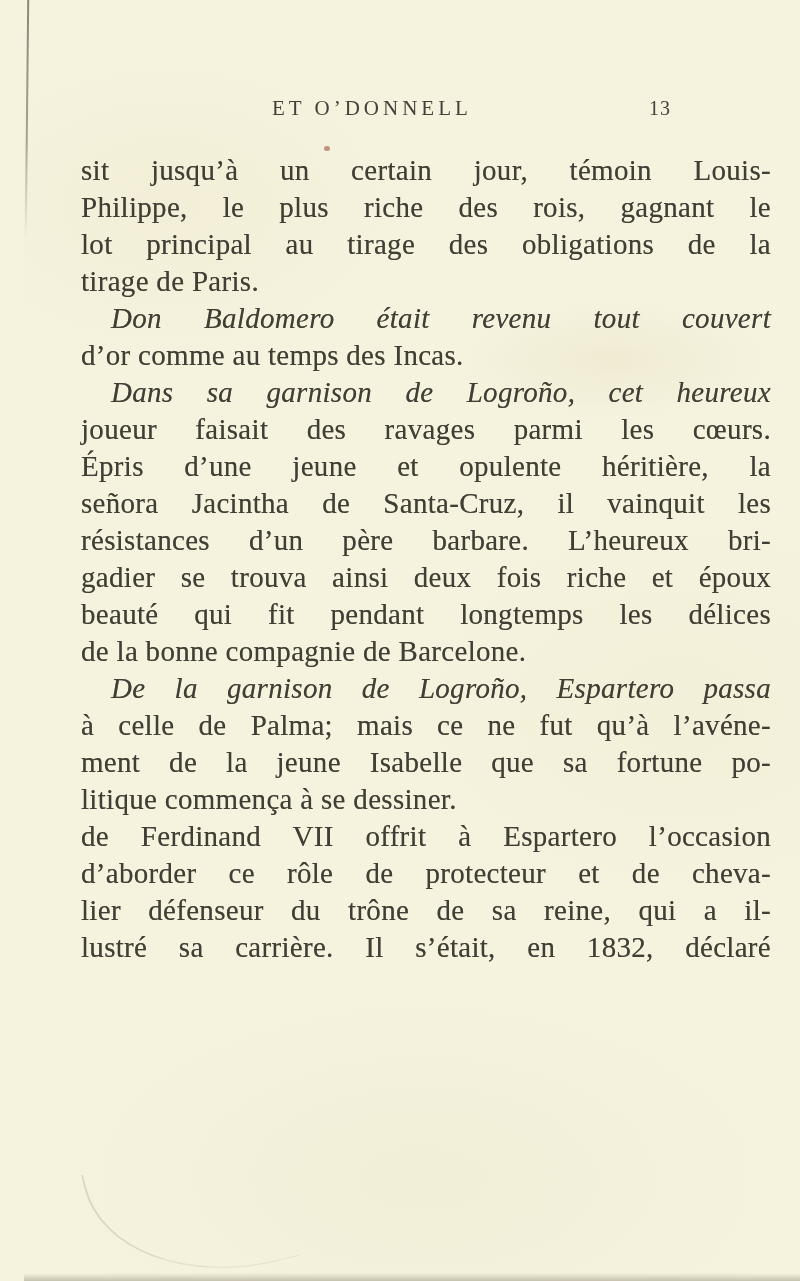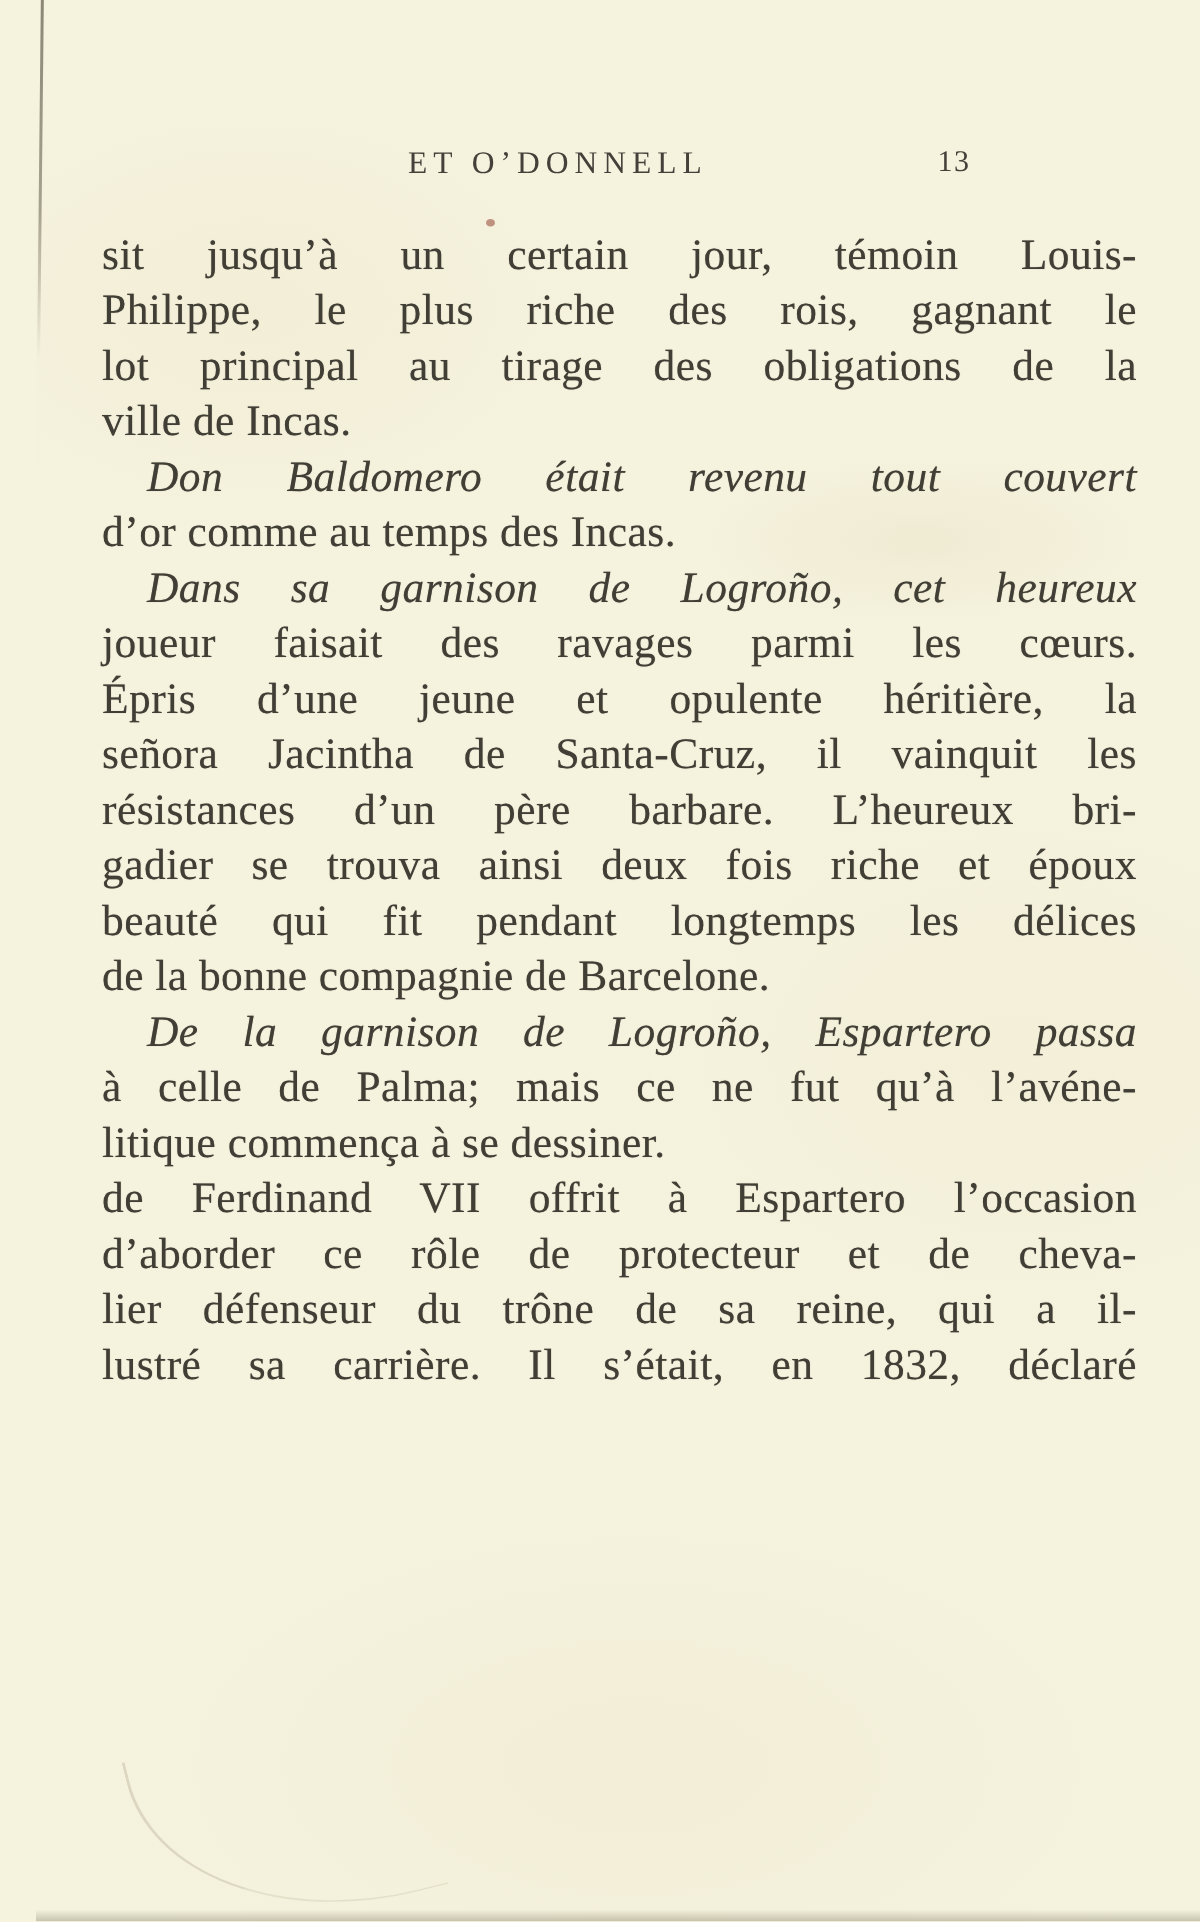--- a/index.html
+++ b/index.html
@@ -34,31 +34,31 @@
     position: absolute;
     left: 191px;
     top: 0;
     font-size: 21px;
     letter-spacing: 4px;
     white-space: nowrap;
     color: #45413a;
   }
   .folio {
     position: absolute;
-    right: 124px;
+    right: 100px;
     top: 1px;
     font-size: 20px;
     letter-spacing: 1px;
     color: #45413a;
   }
 
   
   .text-block {
     position: absolute;
-    left: 44px;
+    left: 57px;
     top: 152px;
     width: 690px;
   }
   .line {
     font-size: 29px;
     line-height: 37px;
     height: 37px;
     letter-spacing: 0.3px;
     text-align: justify;
     text-align-last: justify;
@@ -129,33 +129,34 @@
     <span class="running-title">ET O’DONNELL</span>
     <span class="folio">13</span>
   </div>
 
   <div class="ink-speck"></div>
 
   <div class="text-block">
       <div class="line">sit jusqu’à un certain jour, témoin Louis-</div>
       <div class="line">Philippe, le plus riche des rois, gagnant le</div>
       <div class="line">lot principal au tirage des obligations de la</div>
-      <div class="line last">ville de Incas.</div>
+      <div class="line last">tirage de Paris.</div>
       <div class="line indent">Don Baldomero était revenu tout couvert</div>
       <div class="line last">d’or comme au temps des Incas.</div>
       <div class="line indent">Dans sa garnison de Logroño, cet heureux</div>
       <div class="line">joueur faisait des ravages parmi les cœurs.</div>
       <div class="line">Épris d’une jeune et opulente héritière, la</div>
       <div class="line">señora Jacintha de Santa-Cruz, il vainquit les</div>
       <div class="line">résistances d’un père barbare. L’heureux bri-</div>
       <div class="line">gadier se trouva ainsi deux fois riche et époux</div>
       <div class="line">beauté qui fit pendant longtemps les délices</div>
       <div class="line last">de la bonne compagnie de Barcelone.</div>
       <div class="line indent">De la garnison de Logroño, Espartero passa</div>
       <div class="line">à celle de Palma; mais ce ne fut qu’à l’avéne-</div>
+      <div class="line">ment de la jeune Isabelle que sa fortune po-</div>
       <div class="line last">litique commença à se dessiner.</div>
       <div class="line">de Ferdinand VII offrit à Espartero l’occasion</div>
       <div class="line">d’aborder ce rôle de protecteur et de cheva-</div>
       <div class="line">lier défenseur du trône de sa reine, qui a il-</div>
       <div class="line">lustré sa carrière. Il s’était, en 1832, déclaré</div>
     </div>
 
   <div class="pencil-mark"></div>
   <div class="scan-bottom-shadow"></div>
 

